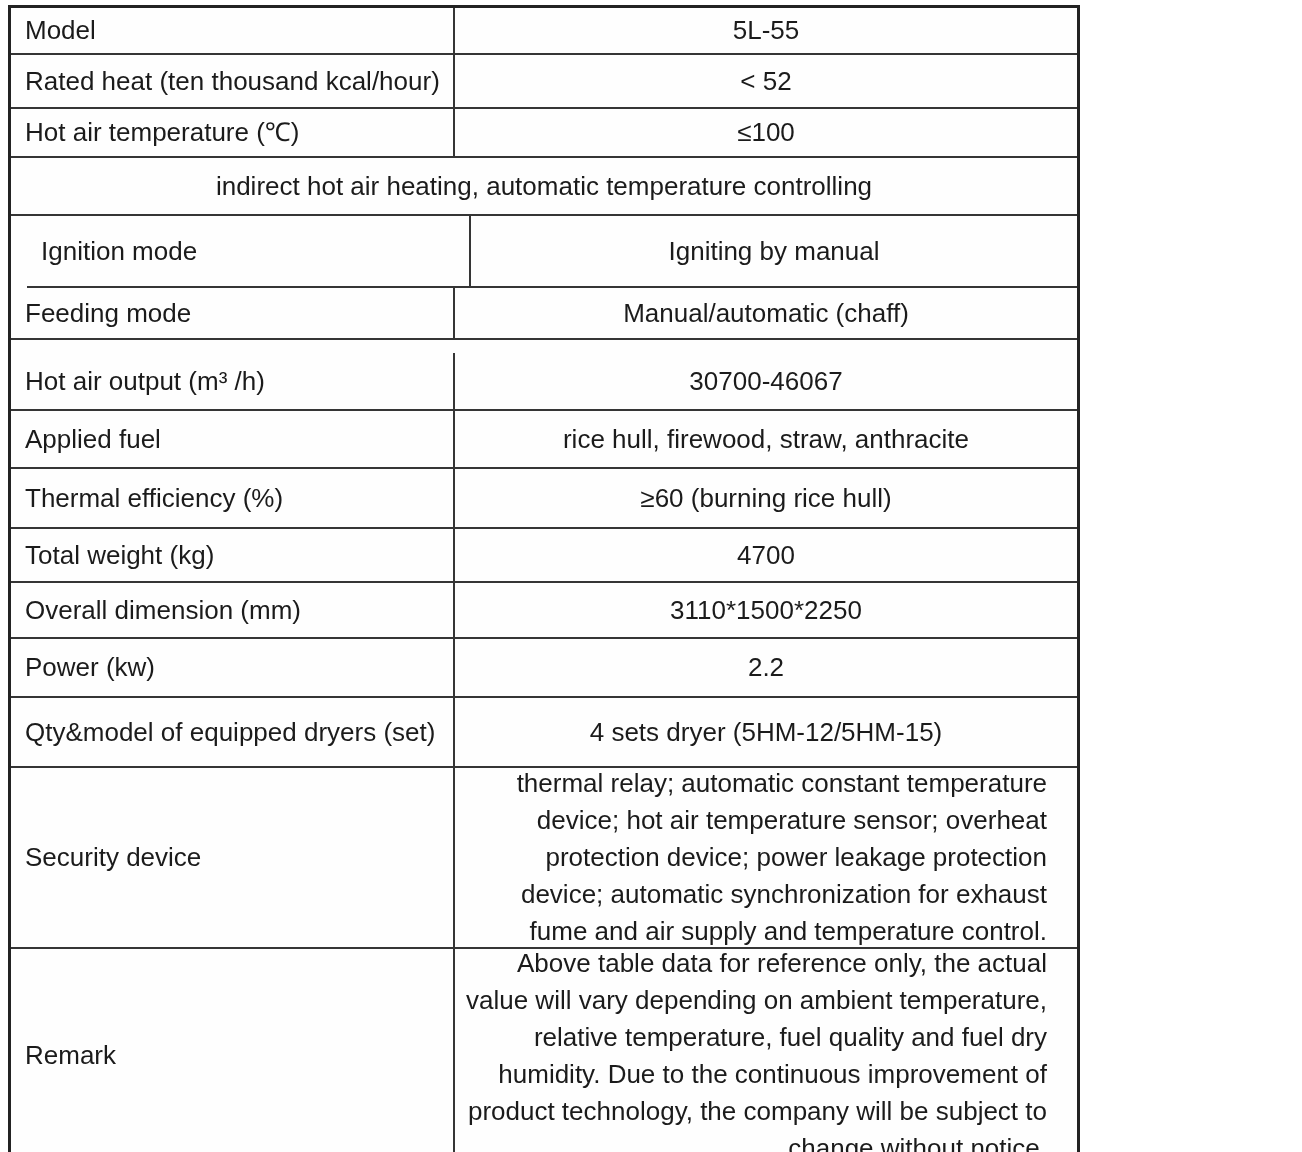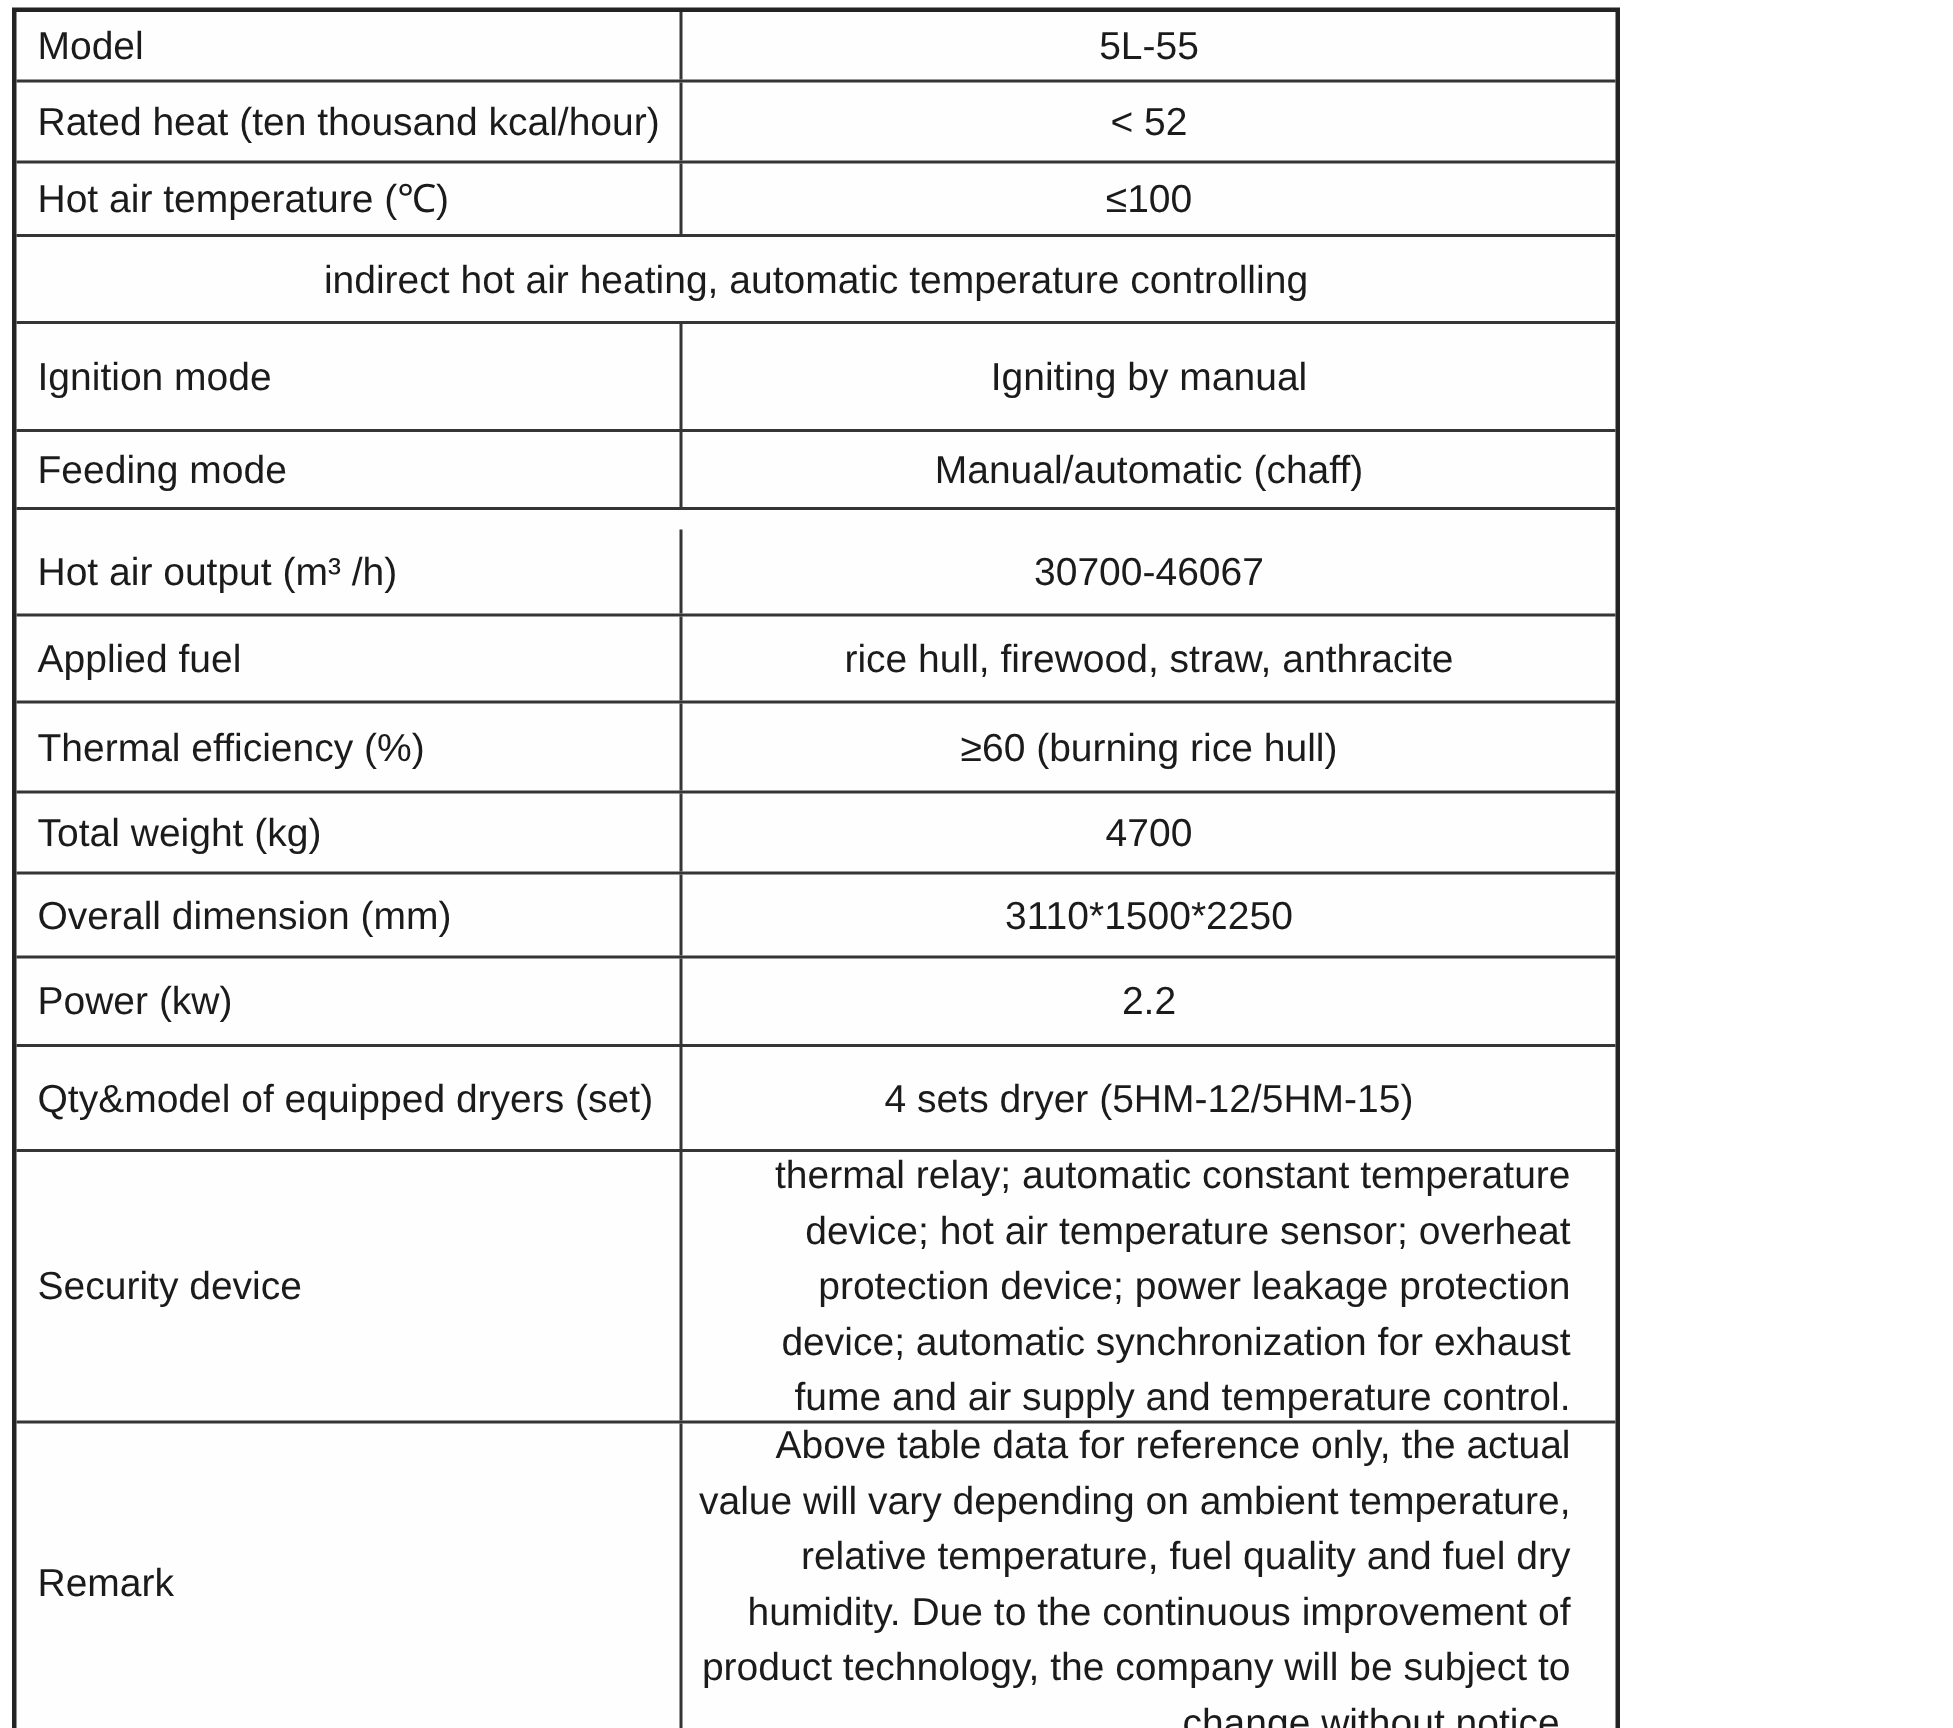--- a/index.html
+++ b/index.html
@@ -53,21 +53,21 @@
     justify-content: flex-start;
     text-align: right;
     padding: 10px 30px 10px 9px;
     line-height: 37px;
   }
   
   .r0  { height: 47px; }
   .r1  { height: 54px; }
   .r2  { height: 49px; }
   .r3  { height: 58px; }
-  .r4  { height: 72px; }
+  .r4  { height: 72px; margin-left: 16px; }
   .r5  { height: 52px; }
   .r6  { height: 58px; margin-top: 13px; }
   .r7  { height: 58px; }
   .r8  { height: 60px; justify-content: flex-end; }
   .r9  { height: 54px; }
   .r10 { height: 56px; }
   .r11 { height: 59px; }
   .r12 { height: 70px; }
   .r13 { height: 181px; }
   .r14 { height: 213px; }

